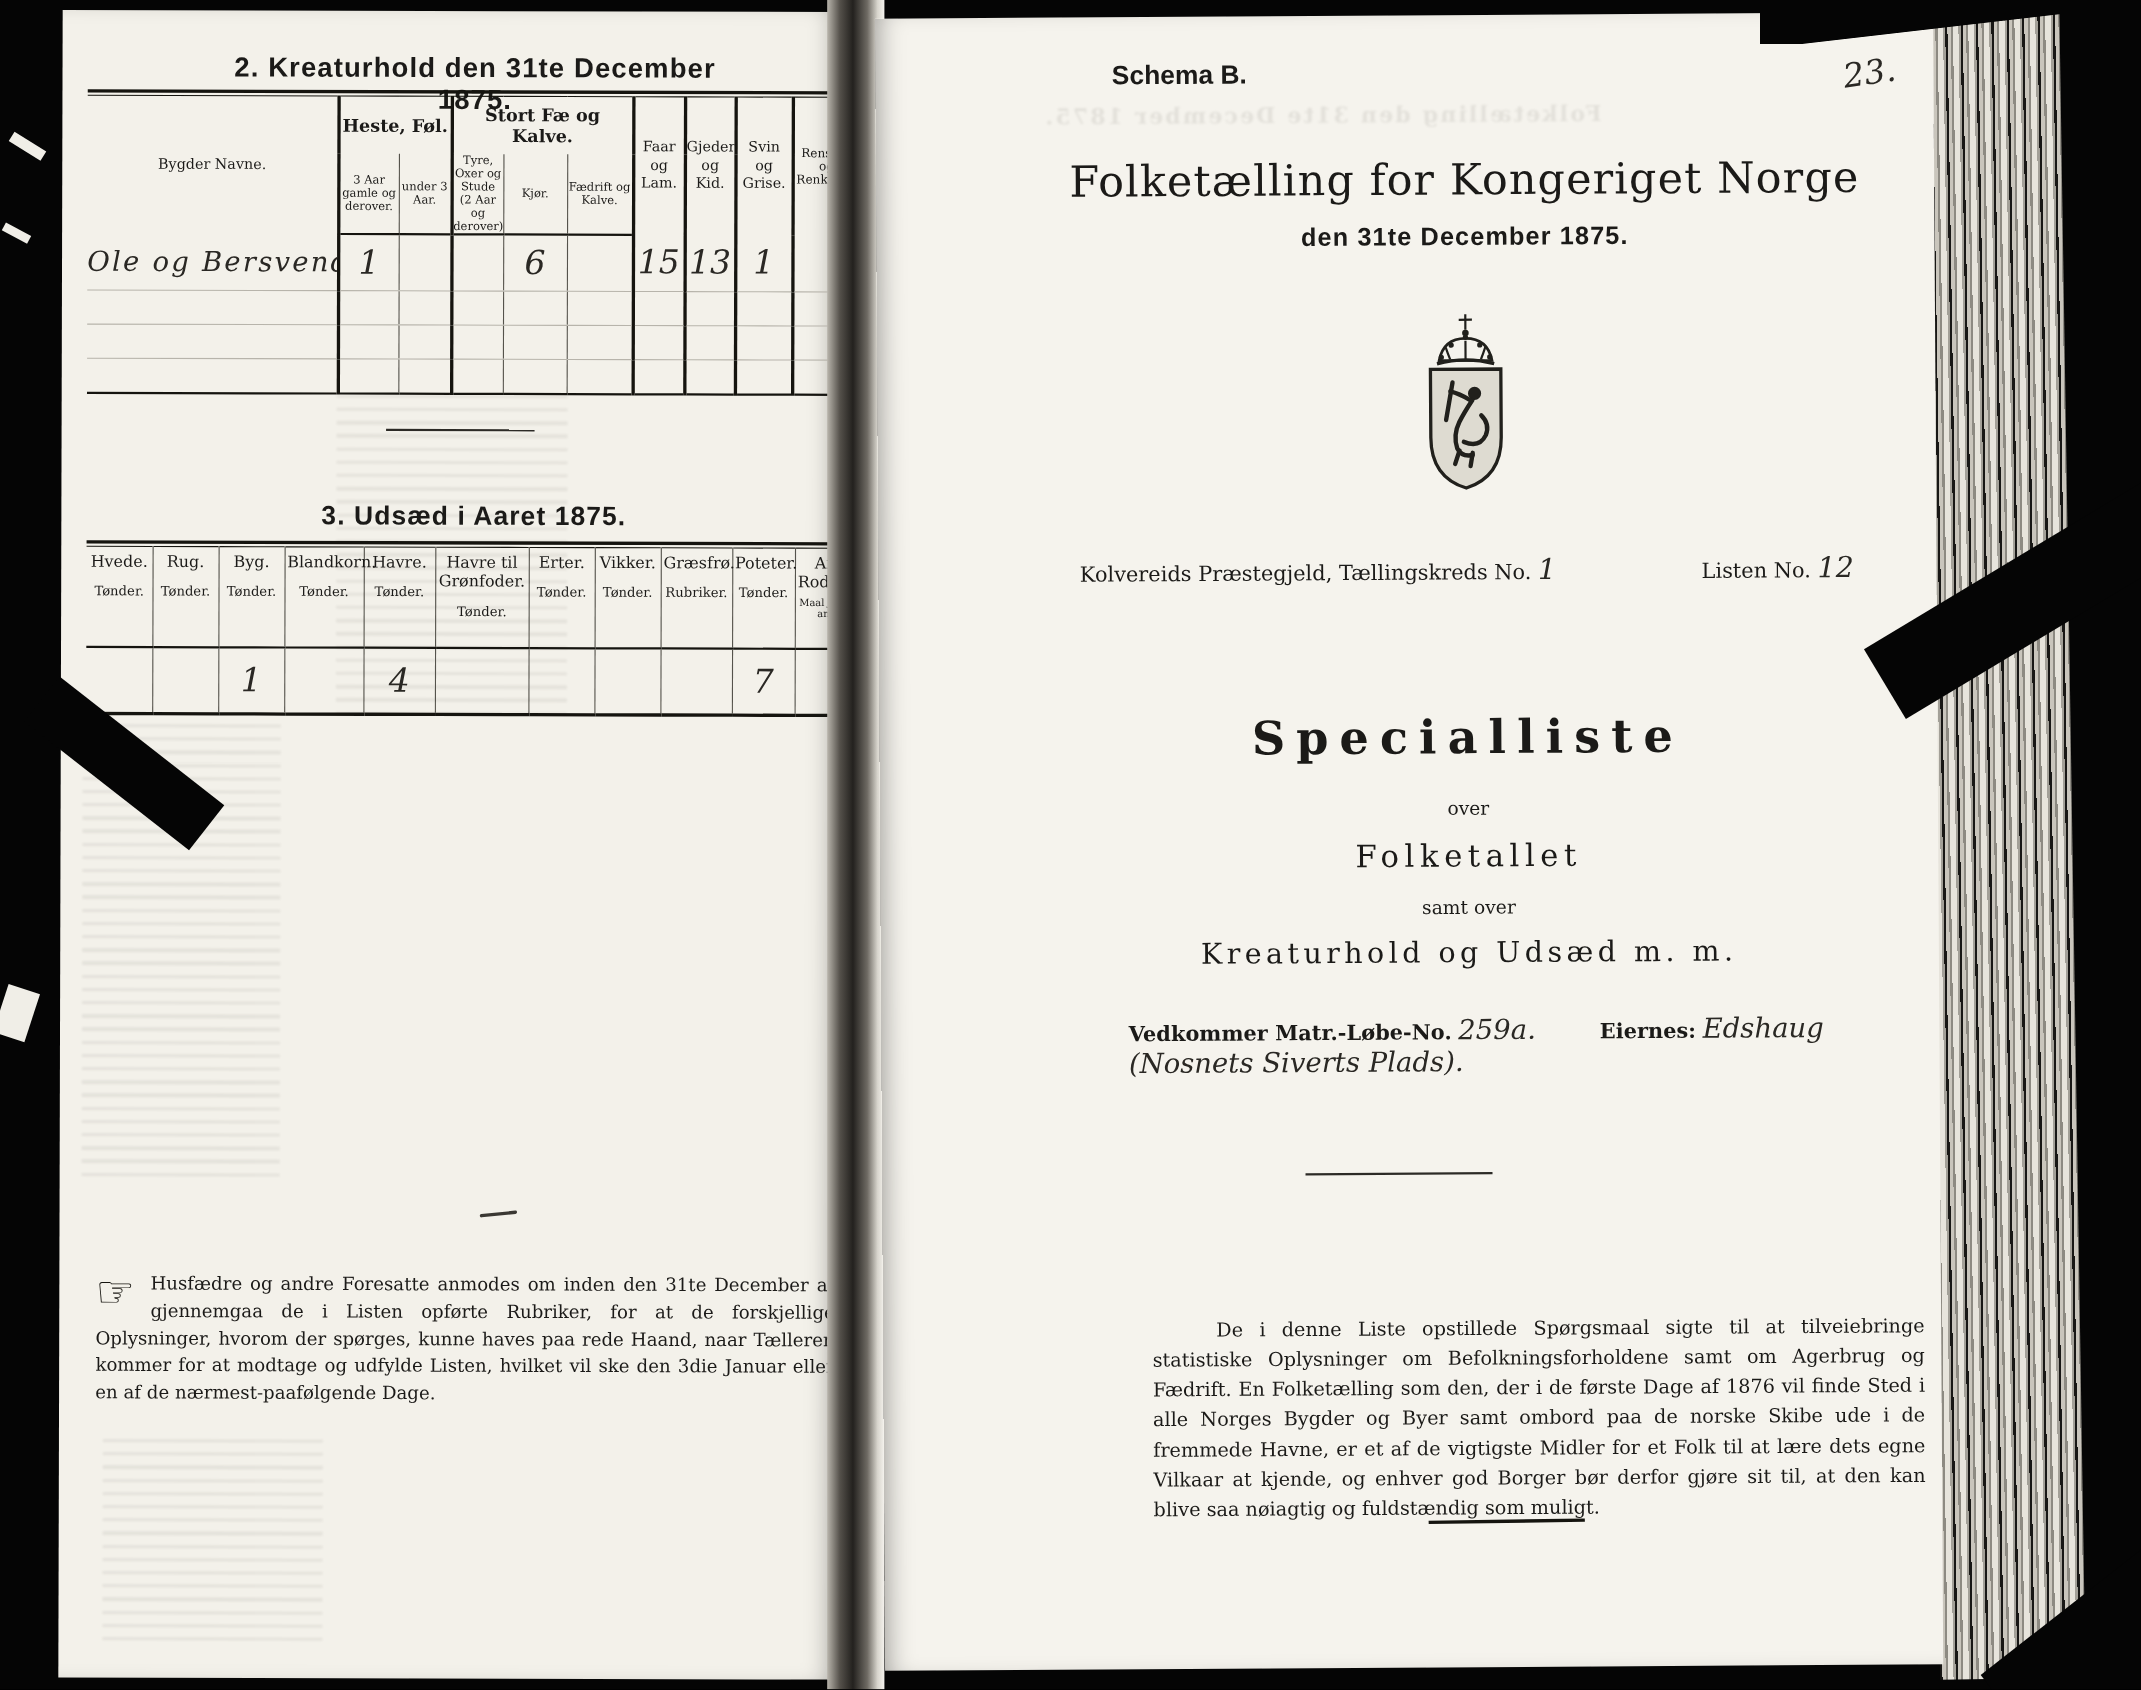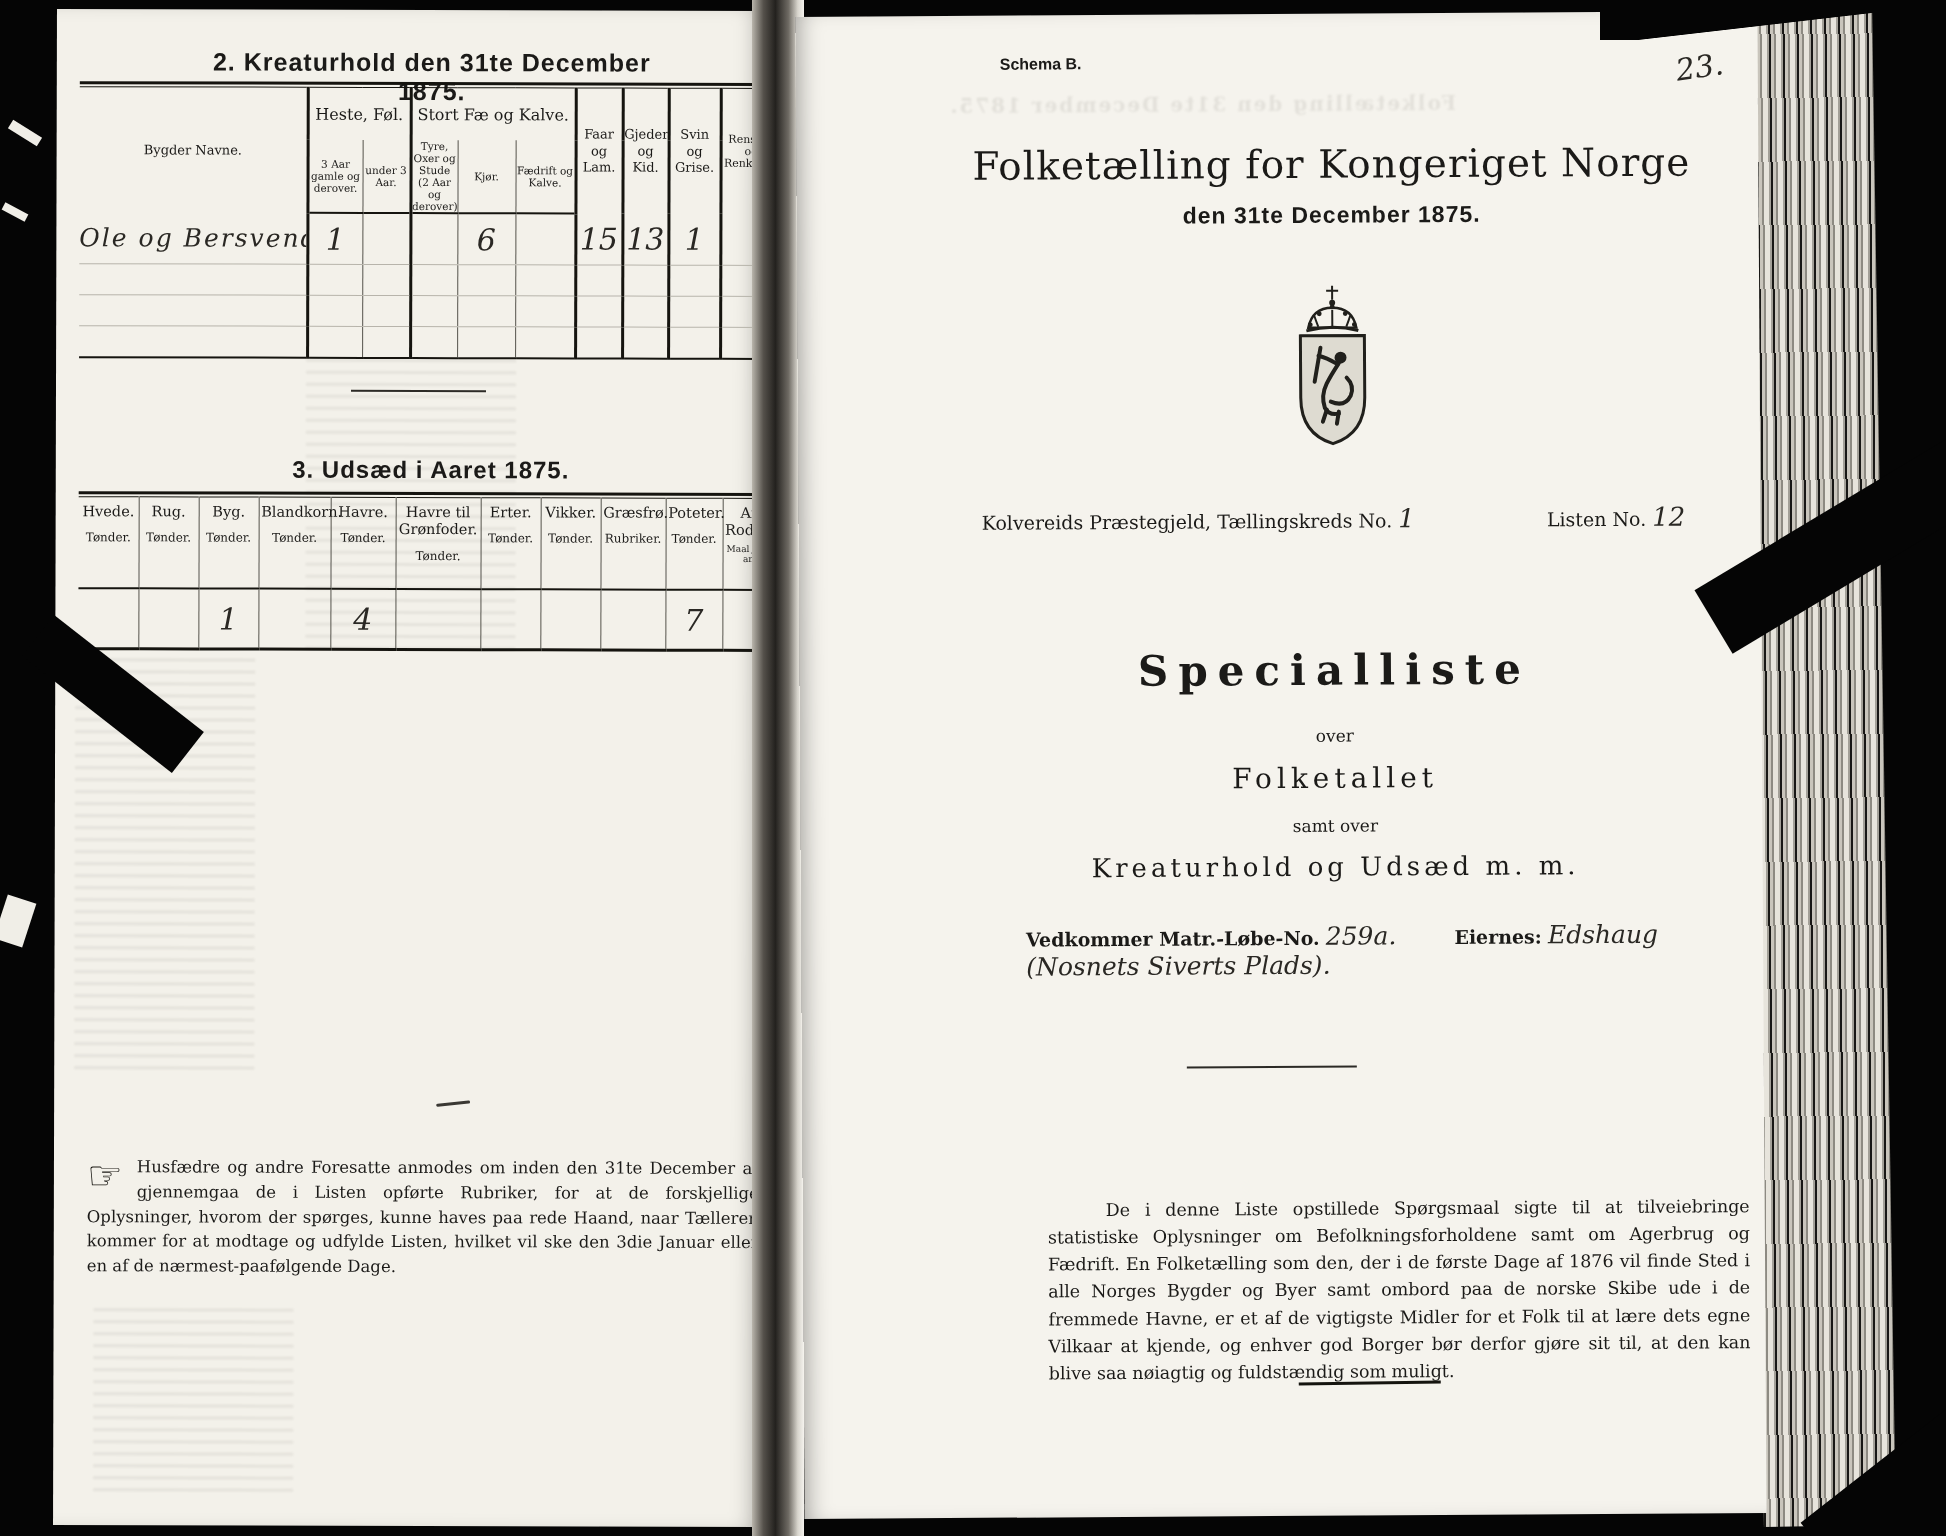--- a/index.html
+++ b/index.html
@@ -43,21 +43,21 @@
   .lp-title2{left:150px;top:38px;width:450px;font-size:25px;letter-spacing:1px;}
   .lp-title3{left:150px;top:446px;width:450px;font-size:24px;letter-spacing:1px;}
   .rule-sm{background:#2c2a26;height:2px;}
 
   table.t2{border-collapse:collapse;table-layout:fixed;}
   .t2wrap{left:23px;top:72px;width:702px;border-top:3px solid #15140f;padding-top:2px;}
   table.t2{width:701px;border-top:1px solid #15140f;}
   .t2 th,.t2 td{padding:0;font-weight:normal;vertical-align:middle;text-align:center;overflow:hidden;}
   .t2 .hv{border-left:3px solid #15140f;}      
   .t2 .lv{border-left:1px solid #55534c;}      
-  .t2 .grp{font-size:16px;height:52px;}
+  .t2 .grp{font-size:16px;height:52px;font-weight:bold;}
   .t2 .sub{font-size:10.5px;line-height:1.15;height:66px;}
   .t2 .one{font-size:13px;line-height:1.25;}
   .t2 .tiny{font-size:11px;line-height:1.1;}
   .t2 thead tr:last-child th{border-bottom:2px solid #15140f;}
   .t2 td{border-bottom:1px solid #b7b4ab;height:30px;}
   .t2 tr.hwrow td{height:50px;}
   .t2 tr.last td{border-bottom:2px solid #15140f;}
   .t2 .hwnum{font-size:30px;}
   .ownername{font-size:25px;letter-spacing:2px;transform:rotate(-1.5deg);white-space:nowrap;}
 
@@ -74,21 +74,21 @@
   .t3 td:first-child{border-left:none;}
   .t3 .hwnum{font-size:30px;}
 
   .notice{left:33px;top:1146px;width:672px;}
   .hand{float:left;font-family:"DejaVu Sans", sans-serif;font-size:40px;line-height:36px;
         margin:2px 14px 0 0;color:#15140f;}
   .notice-text{font-size:16.5px;line-height:1.5;text-align:justify;}
   .squig{left:382px;top:1092px;width:34px;height:3px;background:#3a3833;transform:rotate(-6deg);border-radius:2px;}
 
   
-  .rp-schema{left:204px;top:40px;font-size:16px;}
+  .rp-schema{left:215px;top:40px;font-size:24px;}
   .rp-pageno{left:880px;top:38px;font-size:30px;transform:rotate(-8deg);}
   .rp-col{left:150px;width:770px;text-align:center;}
   .rp-title1{top:128px;font-size:39px;letter-spacing:1px;}
   .rp-title2{top:188px;font-size:23px;letter-spacing:1px;}
   .rp-arms{top:270px;}
   .rp-district{top:490px;font-size:19px;}
   .rp-district .hw{font-size:26px;}
   .rp-liste-gap{display:inline-block;width:120px;}
   .rp-sub1{top:632px;font-size:42px;font-weight:bold;letter-spacing:10px;}
   .rp-sub2{top:712px;font-size:17px;}

